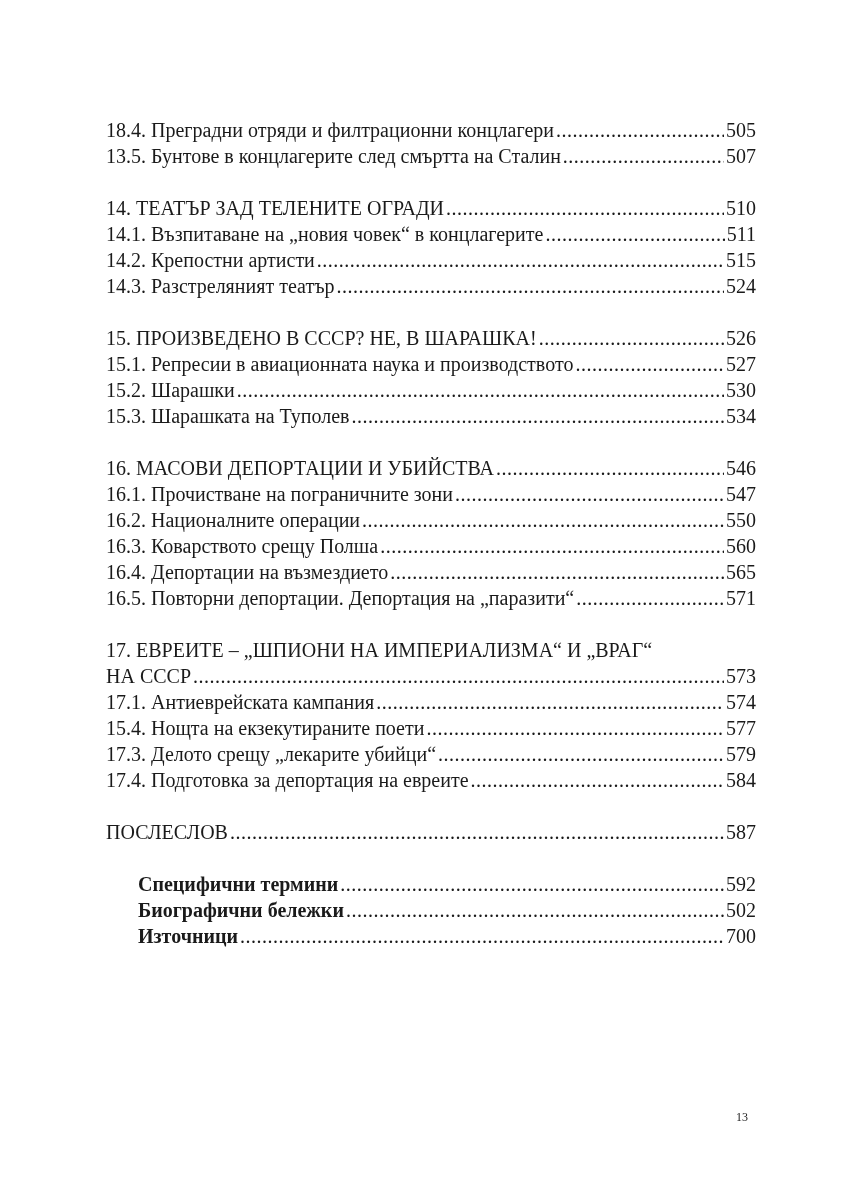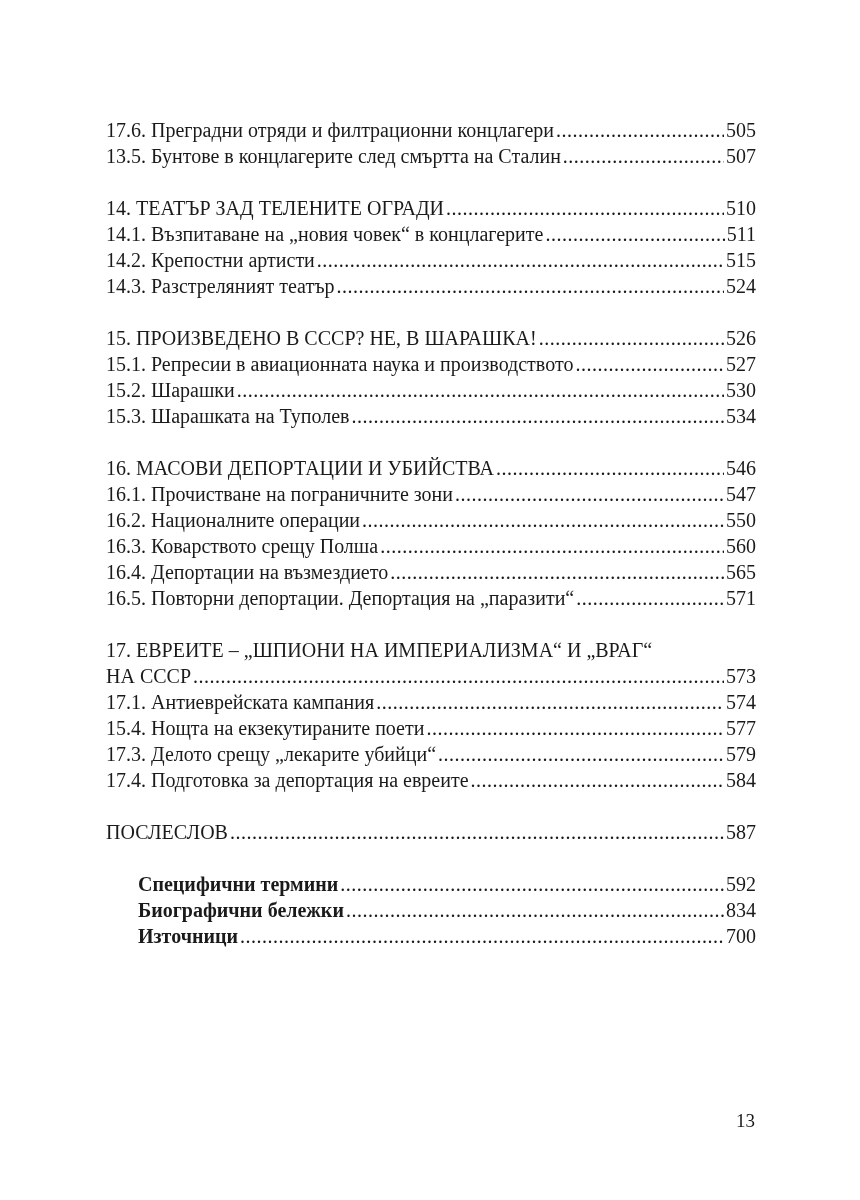--- a/index.html
+++ b/index.html
@@ -52,32 +52,32 @@
       font-weight: bold;
       margin-left: 32px;
     }
     .entry.wrap-first {
       height: 26px;
     }
     .page-number {
       position: absolute;
       left: 736px;
       top: 1110px;
-      font-size: 19px;
+      font-size: 12px;
       font-family: "Liberation Serif", "DejaVu Serif", serif;
     }
   </style>
 </head>
 <body>
 
 <div class="toc">
 
   <div class="group">
     <div class="entry">
-      <span class="title">17.6. Преградни отряди и филтрационни концлагери</span>
+      <span class="title">18.4. Преградни отряди и филтрационни концлагери</span>
       <span class="leader"></span>
       <span class="page">505</span>
     </div>
     <div class="entry">
       <span class="title">13.5. Бунтове в концлагерите след смъртта на Сталин</span>
       <span class="leader"></span>
       <span class="page">507</span>
     </div>
   </div>
 
@@ -201,21 +201,21 @@
 
   <div class="group">
     <div class="entry bold">
       <span class="title">Специфични термини</span>
       <span class="leader"></span>
       <span class="page">592</span>
     </div>
     <div class="entry bold">
       <span class="title">Биографични бележки</span>
       <span class="leader"></span>
-      <span class="page">834</span>
+      <span class="page">502</span>
     </div>
     <div class="entry bold">
       <span class="title">Източници</span>
       <span class="leader"></span>
       <span class="page">700</span>
     </div>
   </div>
 
 </div>
 

